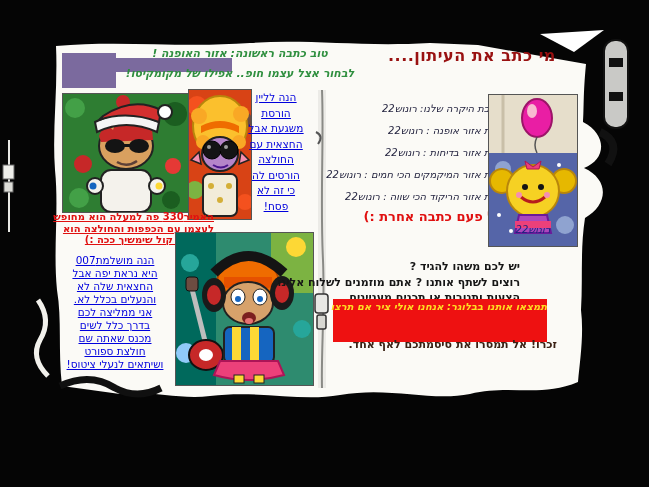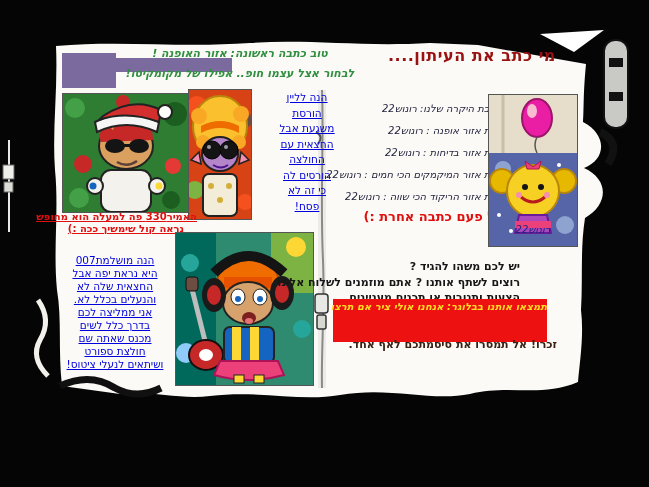--- a/index.html
+++ b/index.html
@@ -26,23 +26,23 @@
 
   #invite{left:240px;top:204px;width:228px;text-align:right;font-size:11px;font-weight:bold;
           color:#161616;line-height:15.5px;margin-top:11px;}
   #blog-box{left:281px;top:255px;width:214px;height:43px;background:#ee1111;text-align:center;
             color:#ffdd22;font-size:10px;font-style:italic;font-weight:bold;line-height:16px;}
   #warning{left:253px;top:293px;width:252px;text-align:right;font-size:11px;font-weight:bold;
            color:#3a2013;line-height:15px;}
 
   .bluecol{color:#0000dd;font-size:10.5px;text-align:center;}
   .bluecol span{display:block;text-decoration:underline;cursor:pointer;}
-  #fashion-right{left:214px;top:46px;width:82px;line-height:15.5px;text-decoration:underline;}
+  #fashion-right{left:183px;top:46px;width:82px;line-height:15.5px;text-decoration:underline;}
   #fashion-left{left:2px;top:210px;width:122px;line-height:13px;}
-  #fashion-red{left:3px;top:167px;width:142px;color:#e01010;font-size:10px;text-align:center;
+  #fashion-red{left:20px;top:167px;width:142px;color:#e01010;font-size:10px;text-align:center;
                line-height:11.5px;font-weight:bold;}
   #fashion-red span{display:block;text-decoration:underline;}
 
   .imgbox{border:1px solid #555;overflow:hidden;}
   #img1{left:10px;top:49px;width:126px;height:118px;}
   #img2{left:136px;top:45px;width:62px;height:129px;}
   #img3{left:123px;top:188px;width:137px;height:152px;}
   #img4{left:436px;top:50px;width:88px;height:151px;}
   #watermark{left:446px;top:180px;width:70px;text-align:center;font-size:10px;font-style:italic;
              color:#1a237e;z-index:3;}
@@ -154,20 +154,21 @@
     <span>משגעת אבל</span>
     <span>החצאית עם</span>
     <span>החולצה</span>
     <span>הורסים לה</span>
     <span>כי זה לא</span>
     <span>פסח!</span>
   </div>
 
   <div class="abs rtl" id="fashion-red">
     <span class="nowrap">האמיר330 פה למעלה הוא מחופש</span>
+    <span class="nowrap">לעצמו עם הכפפות והחולצה הוא</span>
     <span class="nowrap">נראה קול שימשיך ככה :)</span>
   </div>
 
   <div class="abs rtl bluecol" id="fashion-left">
     <span>הנה מושלמת007</span>
     <span>היא נראת יפה אבל</span>
     <span>החצאית שלה לא</span>
     <span>והנעלים בכלל לא.</span>
     <span>אני ממליצה לכם</span>
     <span>בדרך כלל לשים</span>

